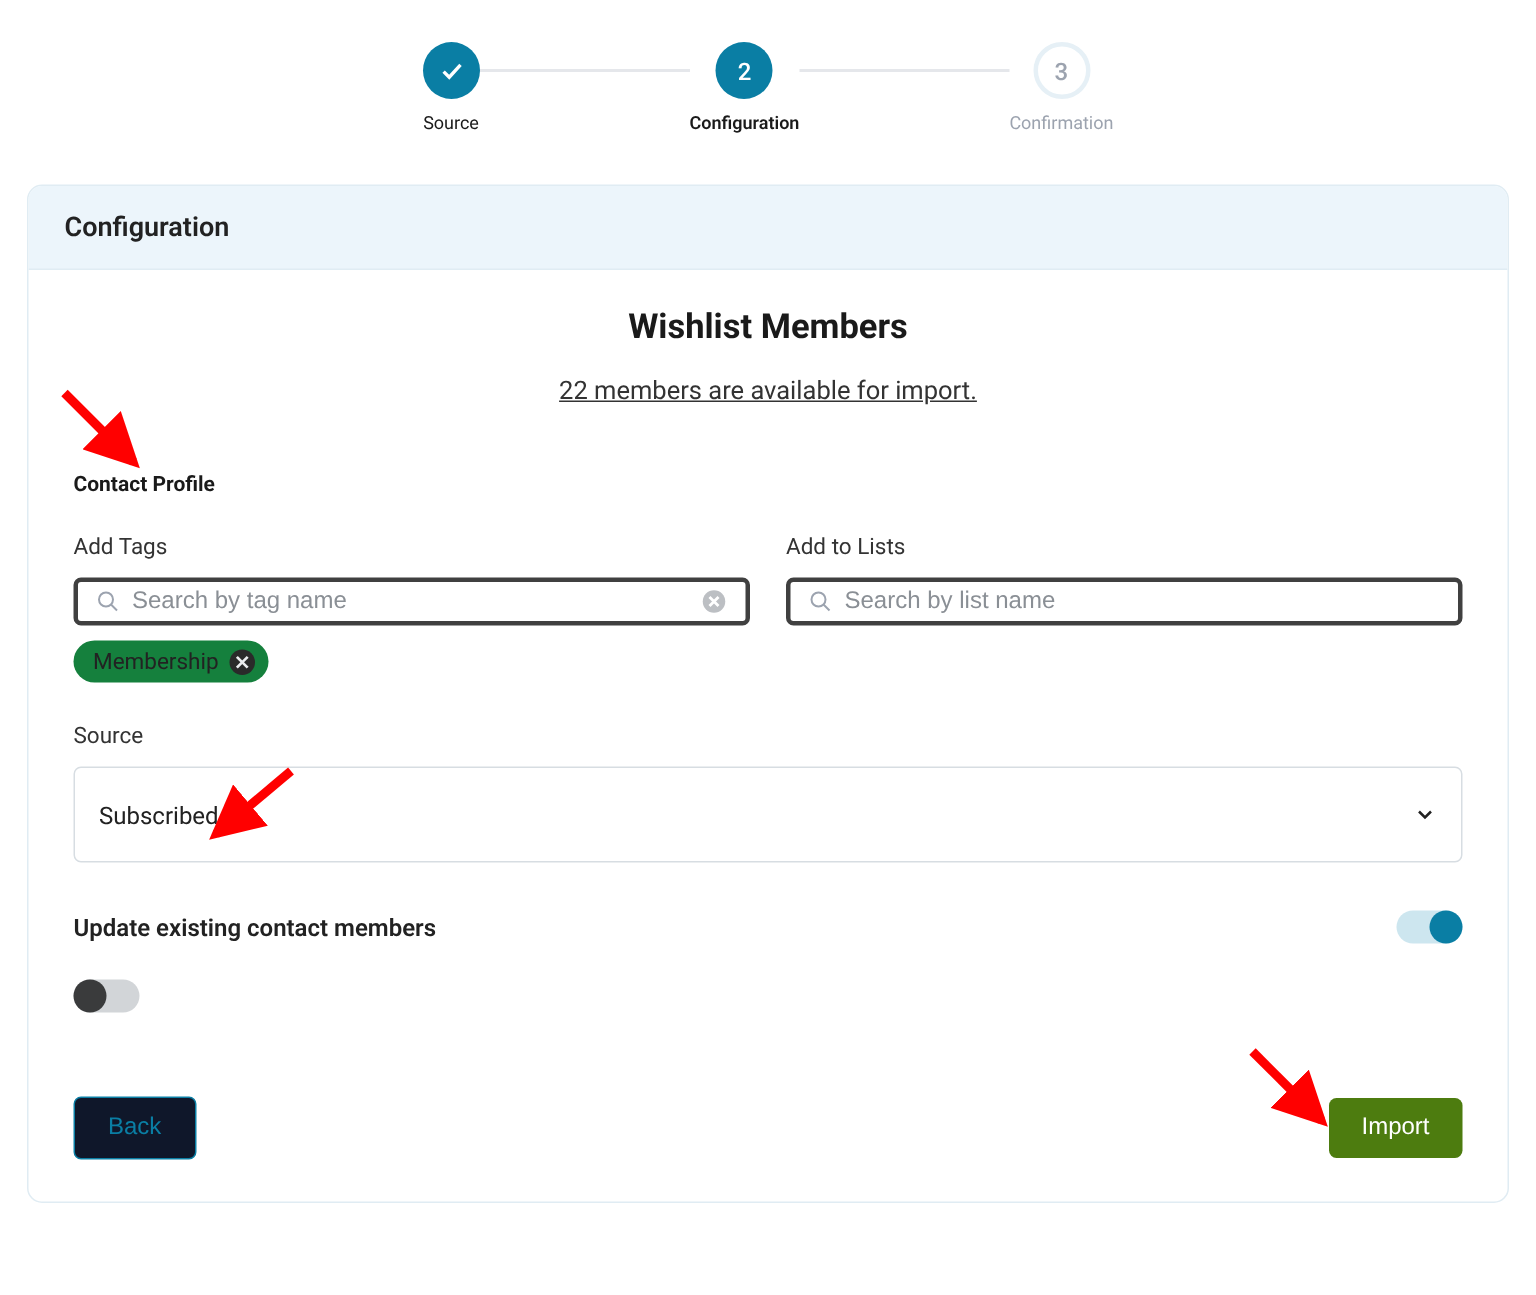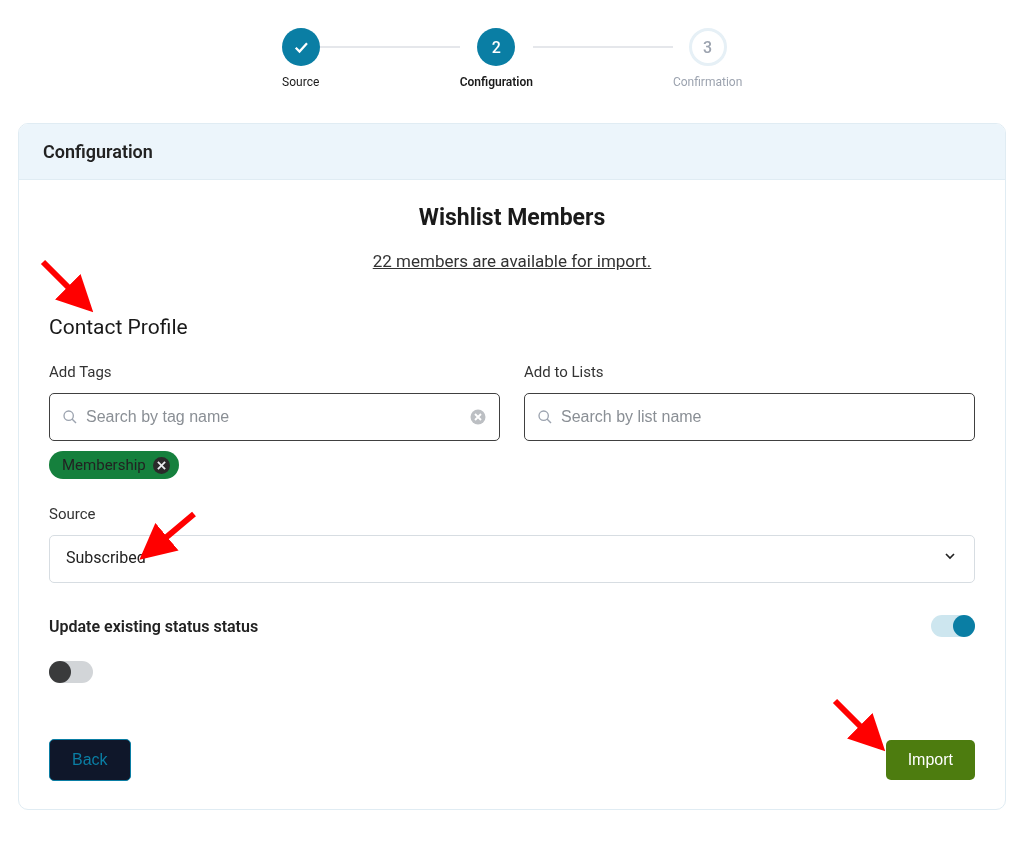--- a/index.html
+++ b/index.html
@@ -100,46 +100,46 @@
       margin-bottom: 20px;
     }
     .wishlist-subtitle {
       text-align: center;
       font-size: 17px;
       color: #333;
       margin-bottom: 44px;
       text-decoration: underline;
     }
     .section-title {
-      font-size: 21px;
-      font-weight: 400;
+      font-size: 14px;
+      font-weight: 700;
       margin-bottom: 24px;
     }
     .two-col {
       display: flex;
       gap: 24px;
       margin-bottom: 26px;
     }
     .col {
       flex: 1;
     }
     .field-label {
       font-size: 15px;
       color: #333;
       margin-bottom: 12px;
       display: block;
     }
     .search-wrap {
       position: relative;
       display: flex;
       align-items: center;
-      border: 1px solid #404040;
+      border: 3px solid #404040;
       border-radius: 5px;
       padding: 10px 12px;
-      height: 48px;
+      height: 32px;
     }
     .search-wrap .search-icon {
       width: 16px;
       height: 16px;
       color: #9ca3af;
       margin-right: 8px;
       flex-shrink: 0;
     }
     .search-wrap input {
       border: none;
@@ -184,23 +184,23 @@
       width: 9px;
       height: 9px;
     }
     .status-block {
       margin-bottom: 22px;
     }
     .select-wrap {
       position: relative;
       border: 1px solid #d7dde2;
       border-radius: 5px;
-      height: 48px;
-      display: flex;
-      align-items: flex-start;
+      height: 64px;
+      display: flex;
+      align-items: center;
       padding: 12px 16px;
       cursor: pointer;
     }
     .select-wrap .value {
       font-size: 16px;
       color: #222;
       flex: 1;
     }
     .select-wrap .chevron {
       width: 16px;
@@ -354,21 +354,21 @@
         <label class="field-label">Source</label>
         <div class="select-wrap">
           <span class="value">Subscribed</span>
           <svg class="chevron" viewBox="0 0 24 24" fill="none" stroke="currentColor" stroke-width="2.5">
               <polyline points="6 9 12 15 18 9"></polyline>
             </svg>
         </div>
       </div>
 
       <div class="toggle-row">
-        <span class="label">Update existing status status</span>
+        <span class="label">Update existing contact members</span>
         <div class="toggle on">
             <div class="knob"></div>
           </div>
       </div>
       <div class="toggle-row">
         <div class="toggle off">
             <div class="knob"></div>
           </div>
       </div>
 

